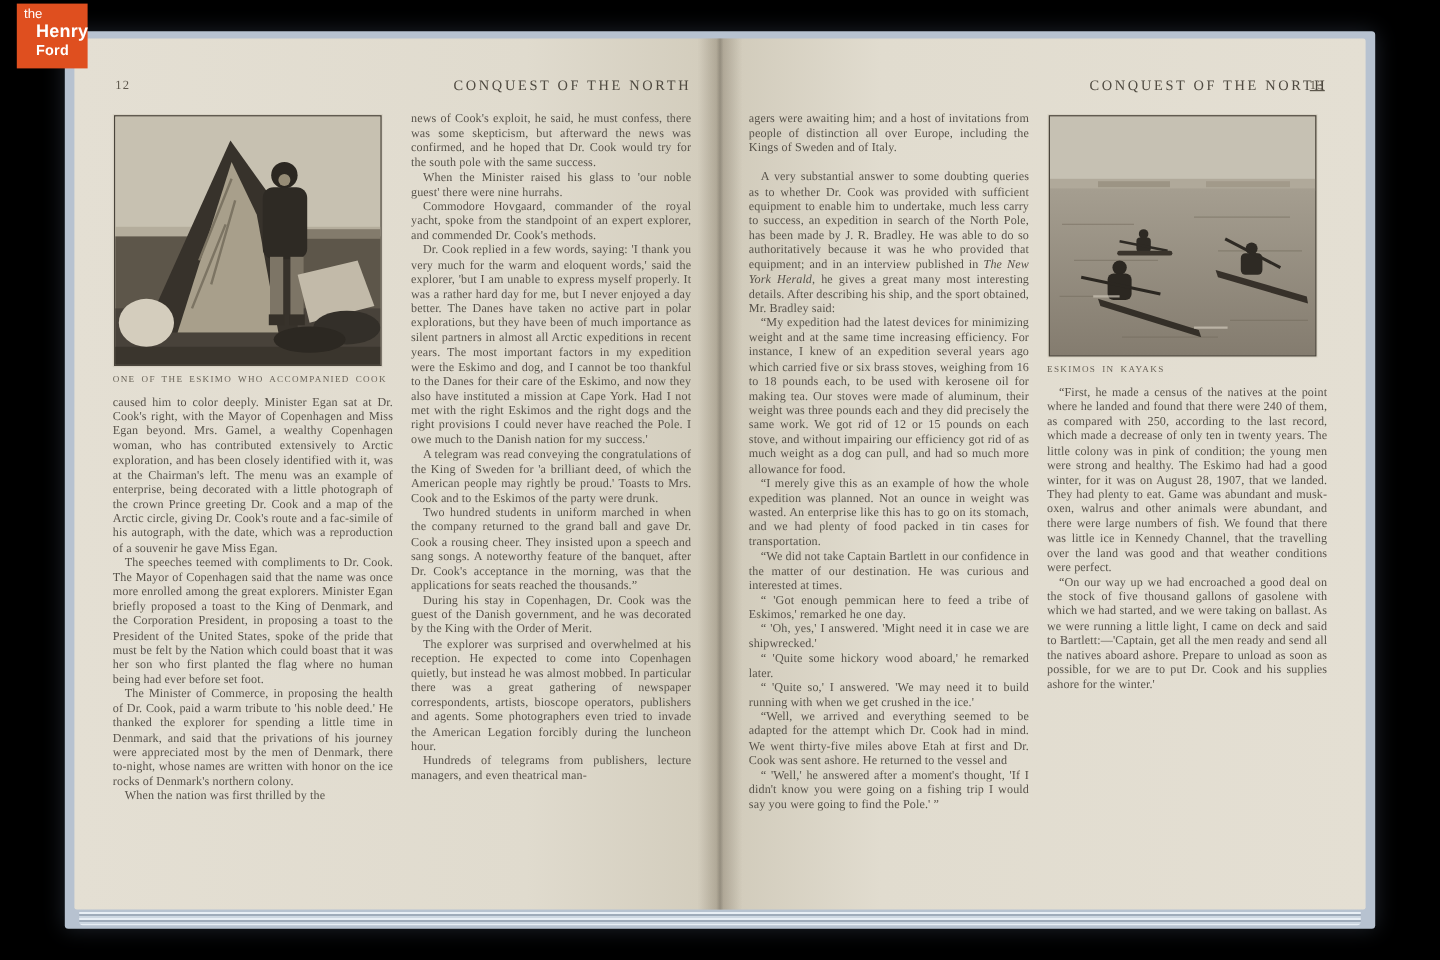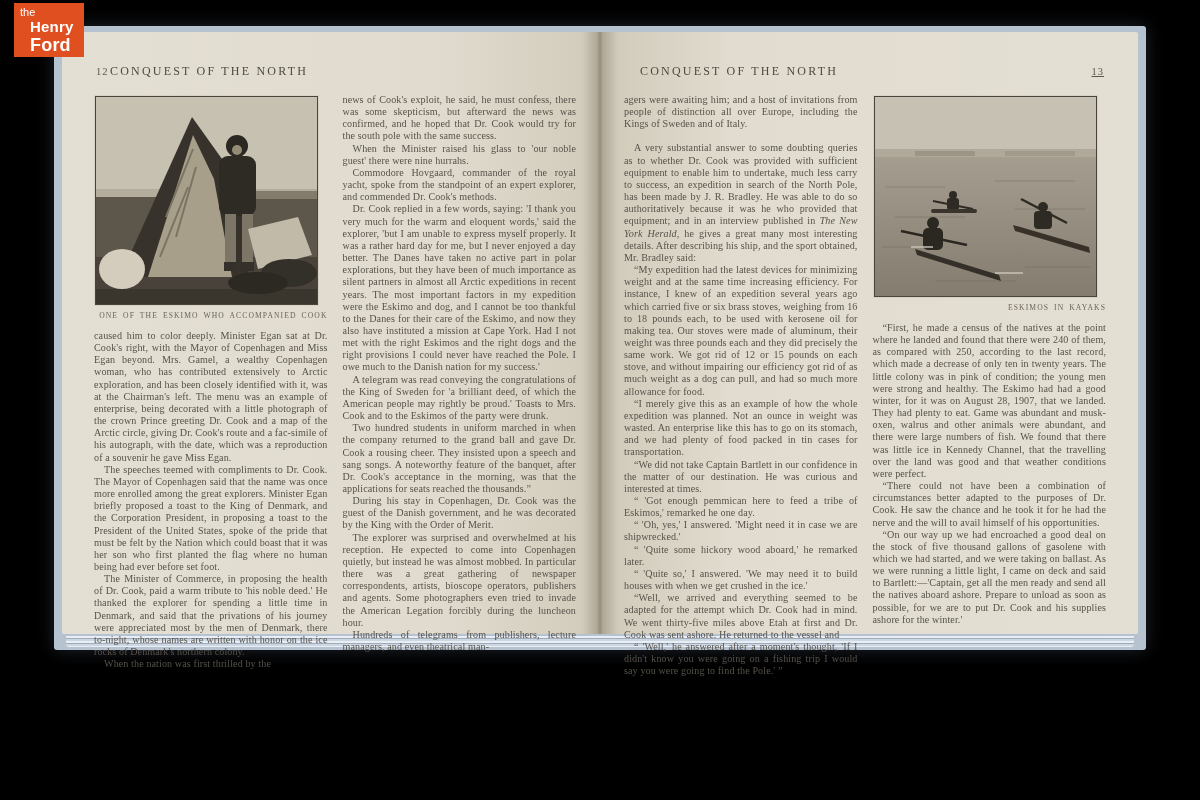--- a/index.html
+++ b/index.html
@@ -2,31 +2,31 @@
 <html><head>
 <meta charset="utf-8">
 <style>
   html,body{margin:0;padding:0;}
   body{
     width:1200px;height:800px;background:#000;position:relative;overflow:hidden;
     font-family:"Liberation Serif","DejaVu Serif",serif;
   }
   
   .logo{
-    position:absolute;left:14px;top:3px;width:70px;height:54px;
+    position:absolute;left:14px;top:3px;width:59px;height:54px;
     background:#df4f1f;color:#fff;z-index:20;
     font-family:"Liberation Sans","DejaVu Sans",sans-serif;
     padding:3px 5px;box-sizing:border-box;line-height:1;
   }
   .logo .the{font-size:11px;display:block;margin:1px 0 0 1px;}
   .logo .henry{font-size:15px;font-weight:bold;display:block;margin:1px 16px 0 11px;letter-spacing:.2px;}
-  .logo .ford{font-size:18px;font-weight:bold;display:block;margin:2px 0 0 11px;letter-spacing:.2px;}
+  .logo .ford{font-size:12px;font-weight:bold;display:block;margin:2px 0 0 11px;letter-spacing:.2px;}
   
   .book{
-    position:absolute;left:54px;top:26px;width:1092px;height:624px;
+    position:absolute;left:54px;top:26px;width:1092px;height:748px;
     background:#b7c2d0;border-radius:3px;
     box-shadow:0 0 18px rgba(120,140,170,.25);
   }
   .edge-lines{
     position:absolute;left:12px;right:12px;bottom:3px;height:11px;
     background:repeating-linear-gradient(to bottom,#e8eef5 0 2px,#9fabba 2px 3px,#cdd7e2 3px 5px);
     border-radius:0 0 3px 3px;
   }
   .pages{
     position:absolute;left:8px;top:6px;right:8px;bottom:16px;display:flex;
@@ -51,40 +51,40 @@
     pointer-events:none;
   }
   
   .runhead{position:relative;height:18px;margin-bottom:12px;}
   .folio{
     position:absolute;top:2px;font-size:10.5px;letter-spacing:1px;color:#5d574c;
   }
   .page.left .folio{left:2px;}
   .page.right .folio{right:2px;text-decoration:underline;}
   .head-title{
-    position:absolute;left:16px;right:0;text-align:left;top:0;
+    position:absolute;left:16px;right:0;text-align:right;top:0;
     font-size:12px;letter-spacing:2.2px;color:#4f4a41;white-space:nowrap;
   }
   
   .cols{display:flex;gap:15px;}
   .col{flex:1;min-width:0;}
   .para{
     margin:0;font-size:10.1px;line-height:12.15px;text-align:justify;
     text-indent:10px;color:#57524a;letter-spacing:.1px;
   }
   .para.noindent{text-indent:0;}
   .para.gap{margin-top:12px;}
   
   .photo{
     border:1px solid #4a453c;background:#b8b1a0;display:block;
     box-shadow:0 0 0 1px #d8d2c4;
   }
   .photo-wrap{margin:2px 1px 0 1px;}
   .caption{
-    text-align:right;font-size:7.6px;letter-spacing:1.1px;word-spacing:2px;
+    text-align:left;font-size:7.6px;letter-spacing:1.1px;word-spacing:2px;
     color:#6a6459;margin:6px 0 10px 0;white-space:nowrap;
   }
 </style>
 </head>
 <body>
 
 <div class="logo">
   <span class="the">the</span>
   <span class="henry">Henry</span>
   <span class="ford">Ford</span>
@@ -156,21 +156,21 @@
       <div class="cols">
         <div class="col">
           <p class="para noindent">agers were awaiting him; and a host of invitations from people of distinction all over Europe, including the Kings of Sweden and of Italy.</p>
           <p class="para gap"><span>A very substantial answer to some doubting queries as to whether Dr. Cook was provided with sufficient equipment to enable him to undertake, much less carry to success, an expedition in search of the North Pole, has been made by J. R. Bradley.  He was able to do so authoritatively because it was he who provided that equipment; and in an interview published in </span><em>The New York Herald</em><span>, he gives a great many most interesting details.  After describing his ship, and the sport obtained, Mr. Bradley said:</span></p>
           <p class="para">“My expedition had the latest devices for minimizing weight and at the same time increasing efficiency.  For instance, I knew of an expedition several years ago which carried five or six brass stoves, weighing from 16 to 18 pounds each, to be used with kerosene oil for making tea.  Our stoves were made of aluminum, their weight was three pounds each and they did precisely the same work.  We got rid of 12 or 15 pounds on each stove, and without impairing our efficiency got rid of as much weight as a dog can pull, and had so much more allowance for food.</p>
           <p class="para">“I merely give this as an example of how the whole expedition was planned.  Not an ounce in weight was wasted.  An enterprise like this has to go on its stomach, and we had plenty of food packed in tin cases for transportation.</p>
           <p class="para">“We did not take Captain Bartlett in our confidence in the matter of our destination.  He was curious and interested at times.</p>
           <p class="para">“ 'Got enough pemmican here to feed a tribe of Eskimos,' remarked he one day.</p>
           <p class="para">“ 'Oh, yes,' I answered.  'Might need it in case we are shipwrecked.'</p>
           <p class="para">“ 'Quite some hickory wood aboard,' he remarked later.</p>
-          <p class="para">“ 'Quite so,' I answered.  'We may need it to build houses with when we get crushed in the ice.'</p>
+          <p class="para">“ 'Quite so,' I answered.  'We may need it to build running with when we get crushed in the ice.'</p>
           <p class="para">“Well, we arrived and everything seemed to be adapted for the attempt which Dr. Cook had in mind.  We went thirty-five miles above Etah at first and Dr. Cook was sent ashore.  He returned to the vessel and</p>
           <p class="para">“ 'Well,' he answered after a moment's thought, 'If I didn't know you were going on a fishing trip I would say you were going to find the Pole.' ”</p>
         </div>
         <div class="col">
           <div class="photo-wrap">
             <svg class="photo" width="221" height="199" viewBox="0 0 221 199">
               <defs>
                 <linearGradient id="sea" x1="0" y1="0" x2="0" y2="1">
                   <stop offset="0" stop-color="#a59e90"></stop>
                   <stop offset="1" stop-color="#847c6f"></stop>
@@ -203,21 +203,20 @@
 
               <circle cx="168" cy="110" r="5" fill="#2e2a24"></circle>
               <rect x="159" y="114" width="18" height="18" rx="4" fill="#2e2a24"></rect>
               <path d="M146 102 L192 126" stroke="#2e2a24" stroke-width="2.5"></path>
               <polygon points="138,128 214,150 215,156 140,134" fill="#37312a"></polygon>
               <path d="M36 150 H58 M120 176 H148" stroke="#cfc8ba" stroke-width="2" opacity="0.7"></path>
             </svg>
           </div>
           <div class="caption">ESKIMOS IN KAYAKS</div>
           <p class="para">“First, he made a census of the natives at the point where he landed and found that there were 240 of them, as compared with 250, according to the last record, which made a decrease of only ten in twenty years. The little colony was in pink of condition; the young men were strong and healthy. The Eskimo had had a good winter, for it was on August 28, 1907, that we landed. They had plenty to eat.  Game was abundant and musk-oxen, walrus and other animals were abundant, and there were large numbers of fish.  We found that there was little ice in Kennedy Channel, that the travelling over the land was good and that weather conditions were perfect.</p>
-          <p class="para">“There could not have been a combination of circumstances better adapted to the purposes of Dr. Cook.  He saw the chance and he took it for he had the nerve and the will to avail himself of his opportunities.</p>
           <p class="para">“On our way up we had encroached a good deal on the stock of five thousand gallons of gasolene with which we had started, and we were taking on ballast.  As we were running a little light, I came on deck and said to Bartlett:—'Captain, get all the men ready and send all the natives aboard ashore.  Prepare to unload as soon as possible, for we are to put Dr. Cook and his supplies ashore for the winter.'</p>
         </div>
       </div>
     </div>
 
   </div>
   <div class="spine"></div>
 </div>
 
 </body></html>

